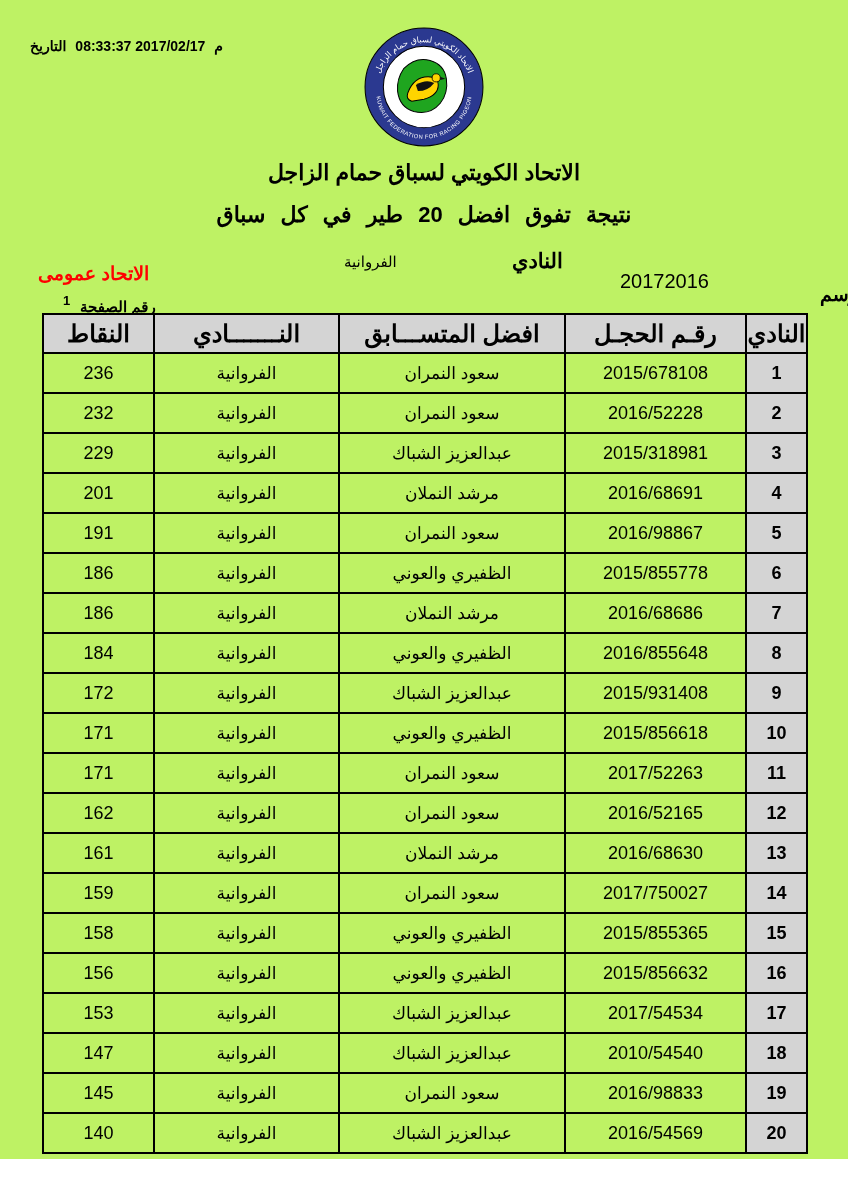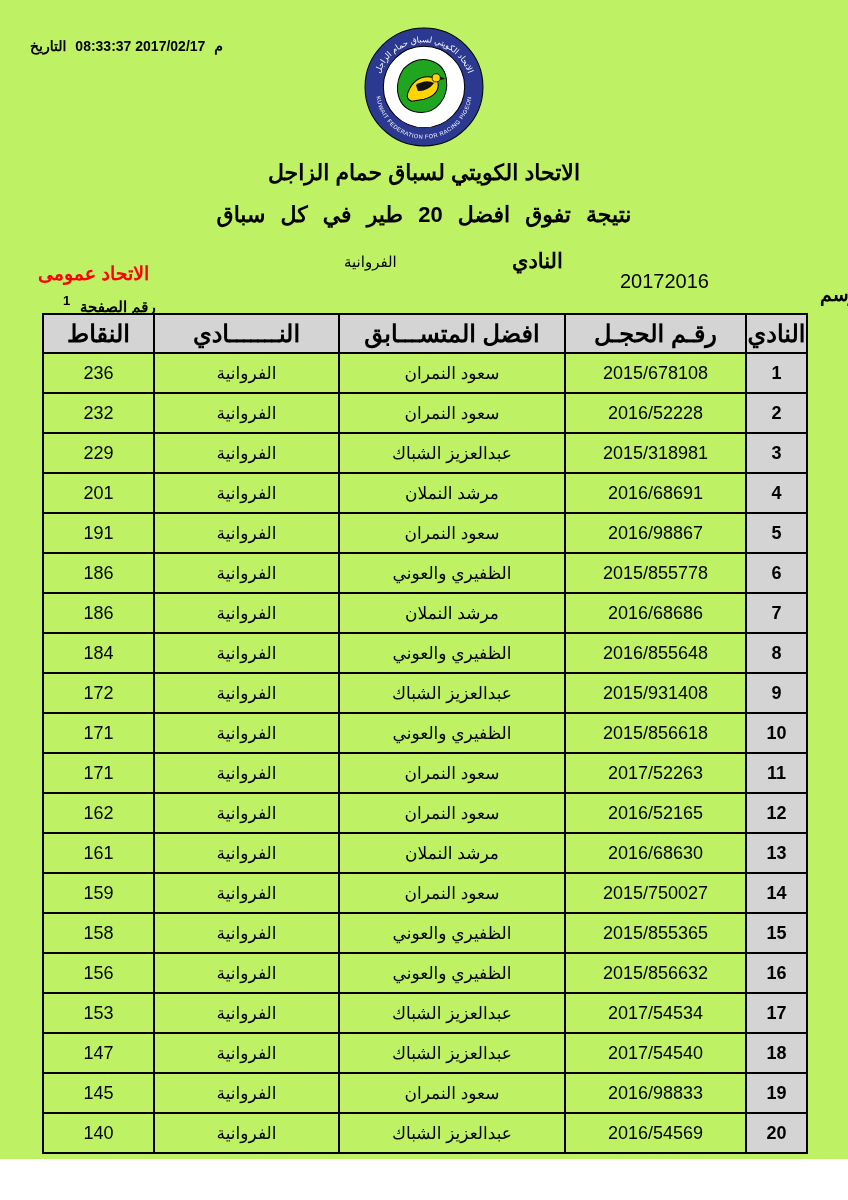--- a/index.html
+++ b/index.html
@@ -265,21 +265,21 @@
     </tr>
         <tr>
       <td class="rank">13</td>
       <td class="numcell">2016/68630</td>
       <td>مرشد النملان</td>
       <td>الفروانية</td>
       <td class="numcell">161</td>
     </tr>
         <tr>
       <td class="rank">14</td>
-      <td class="numcell">2015/750027</td>
+      <td class="numcell">2017/750027</td>
       <td>سعود النمران</td>
       <td>الفروانية</td>
       <td class="numcell">159</td>
     </tr>
         <tr>
       <td class="rank">15</td>
       <td class="numcell">2015/855365</td>
       <td>الظفيري والعوني</td>
       <td>الفروانية</td>
       <td class="numcell">158</td>
@@ -293,21 +293,21 @@
     </tr>
         <tr>
       <td class="rank">17</td>
       <td class="numcell">2017/54534</td>
       <td>عبدالعزيز الشباك</td>
       <td>الفروانية</td>
       <td class="numcell">153</td>
     </tr>
         <tr>
       <td class="rank">18</td>
-      <td class="numcell">2017/54540</td>
+      <td class="numcell">2010/54540</td>
       <td>عبدالعزيز الشباك</td>
       <td>الفروانية</td>
       <td class="numcell">147</td>
     </tr>
         <tr>
       <td class="rank">19</td>
       <td class="numcell">2016/98833</td>
       <td>سعود النمران</td>
       <td>الفروانية</td>
       <td class="numcell">145</td>

